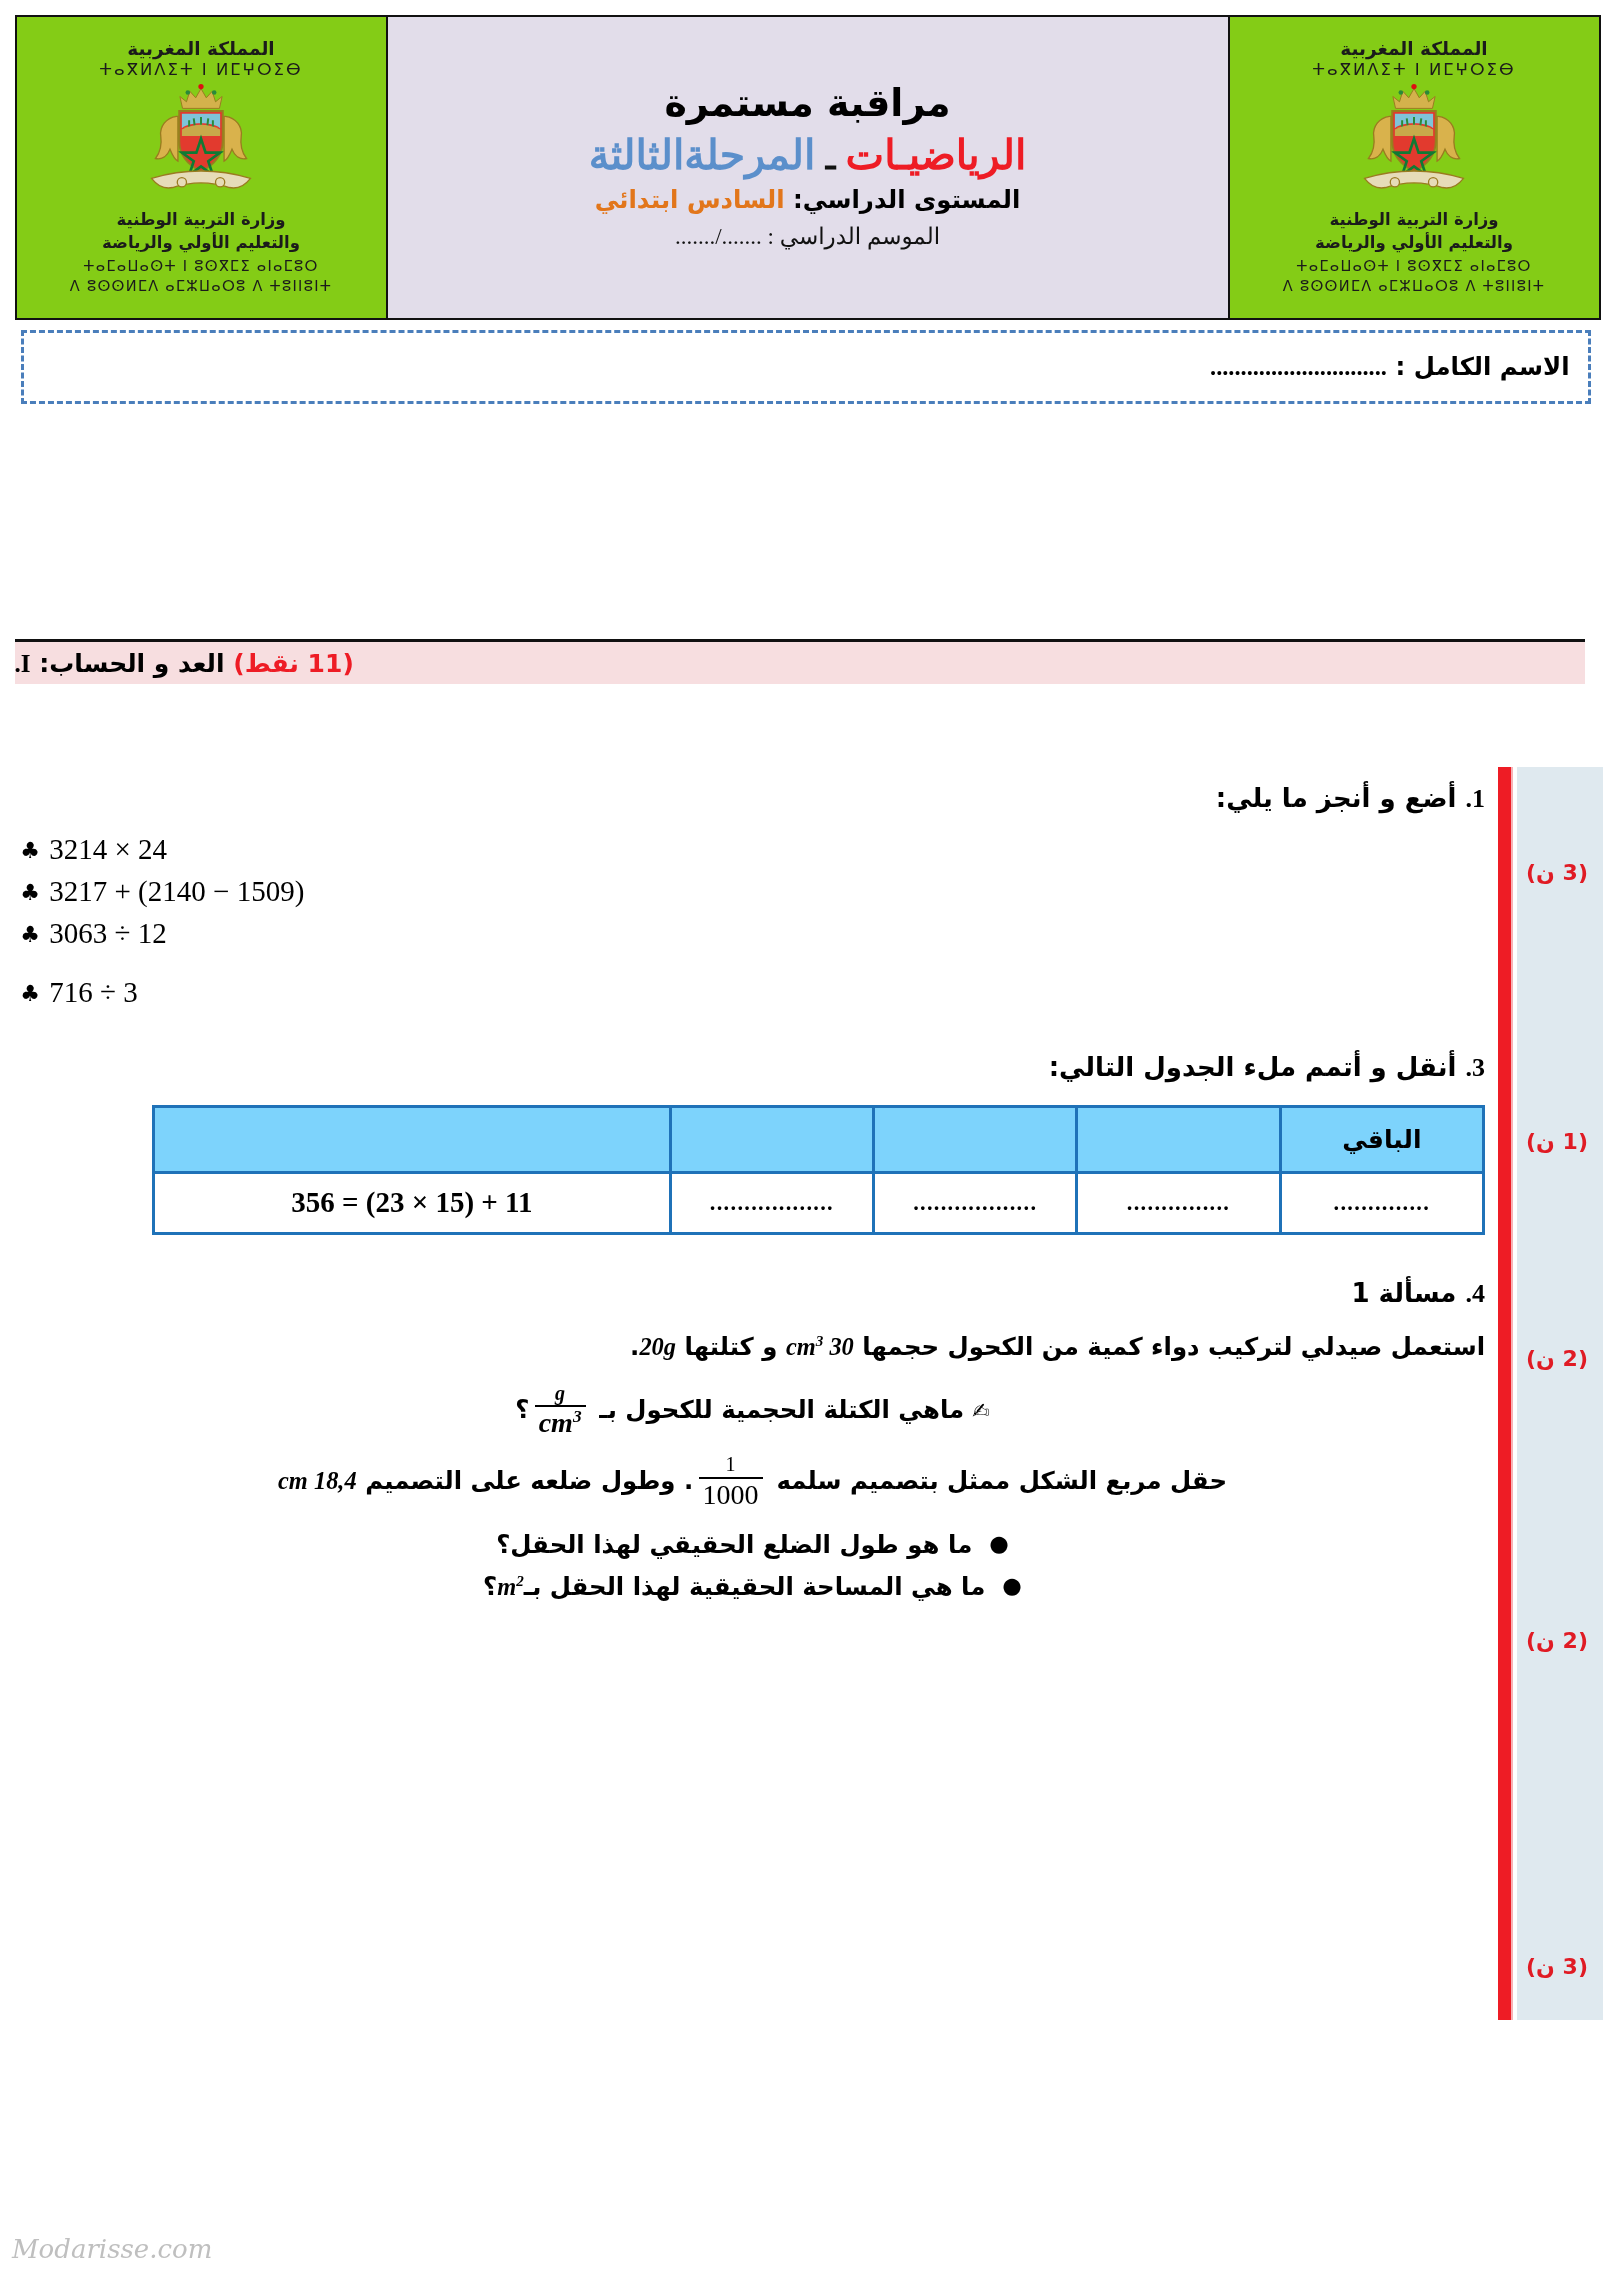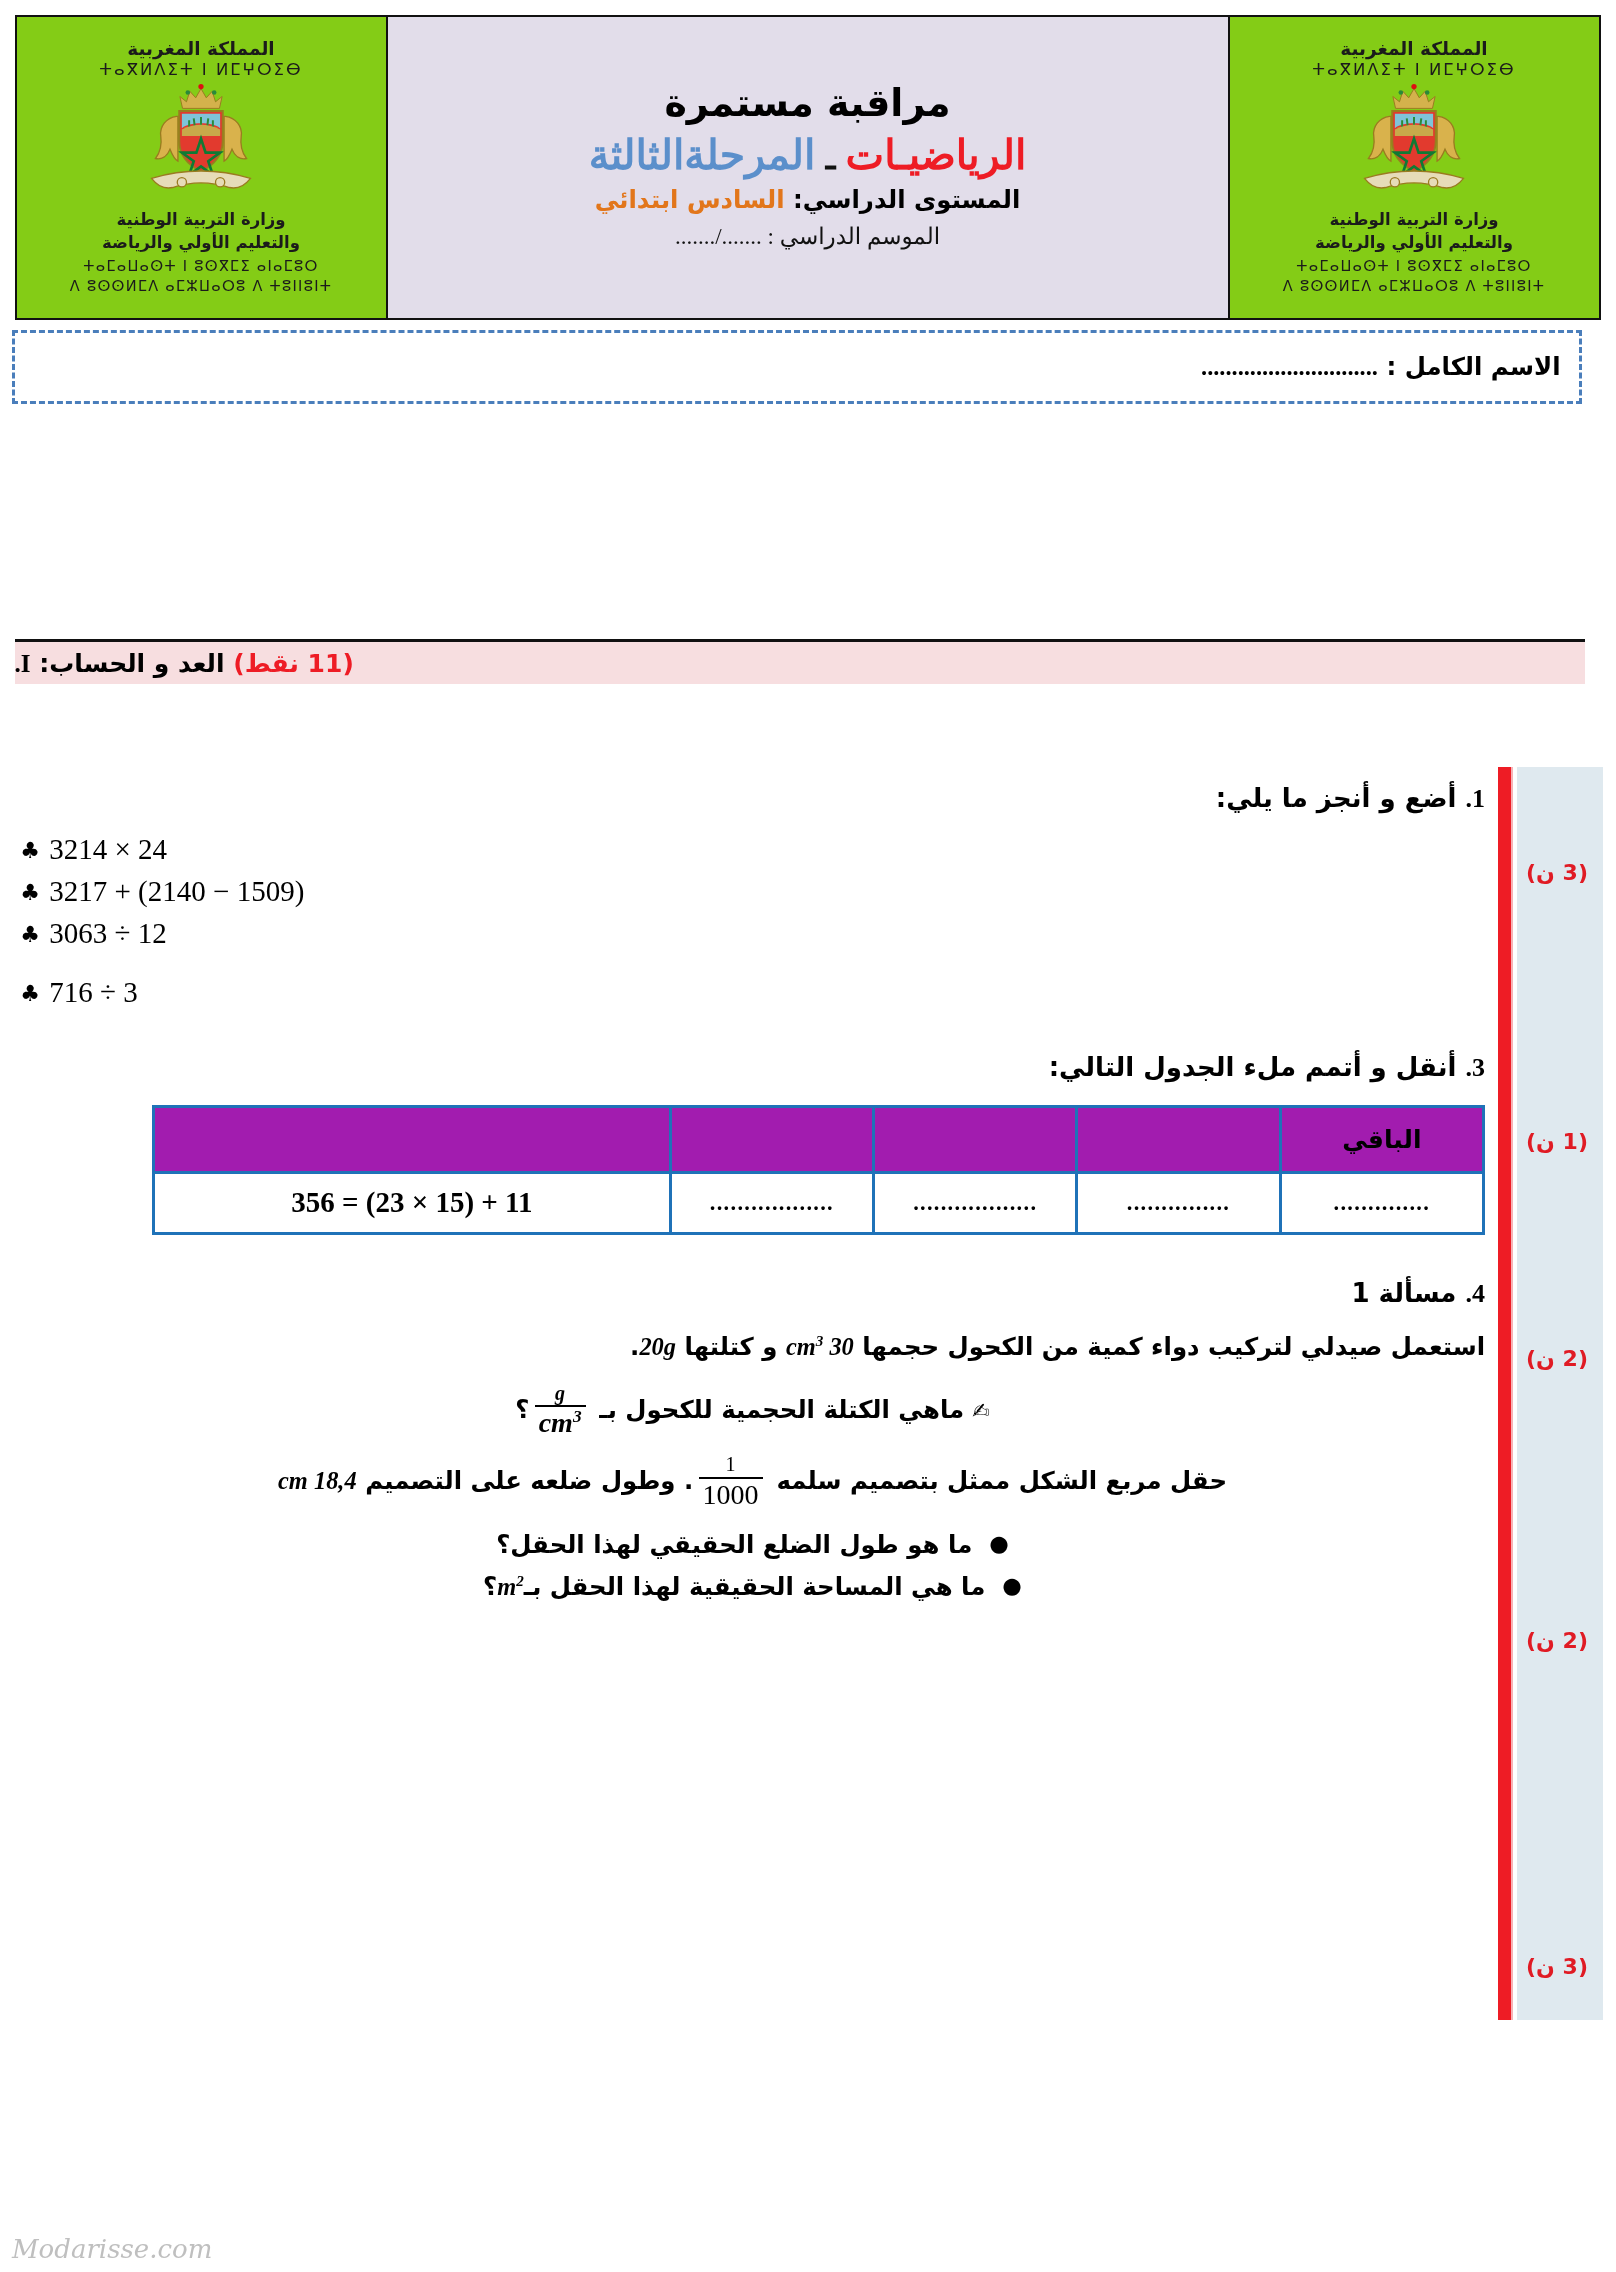--- a/index.html
+++ b/index.html
@@ -112,21 +112,21 @@
   .season-line {
     font-size: 23px;
     color: #111;
     margin: 9.2px 0 2.6px 0;
   }
 
   
   .name-box {
     position: absolute;
     top: 330px;
-    left: 12px;
+    left: 21px;
     width: 1570px;
     height: 74px;
     border: 3.3px dashed #4a7ebb;
     box-sizing: border-box;
     text-align: center;
   }
   .name-label {
     position: absolute;
     top: 18.5px;
     right: 18.5px;
@@ -261,21 +261,21 @@
     margin-right: 0;
   }
   .fill-table td {
     border: 3.3px solid #1f72b8;
     height: 53px;
     text-align: center;
     vertical-align: middle;
     padding: 2.6px 6.6px;
   }
   .fill-table thead td {
-    background: #a21caf;
+    background: #7dd3fc;
     height: 57px;
   }
   .fill-table .th-text {
     font-family: "DejaVu Sans", sans-serif;
     font-size: 25px;
     font-weight: bold;
     color: #000;
   }
   .col-eq  { width: 40%; }
   .col-s   { width: 15%; }

